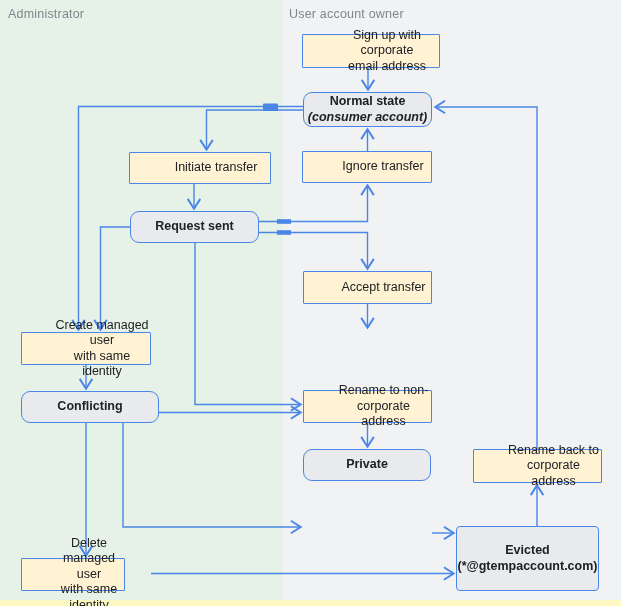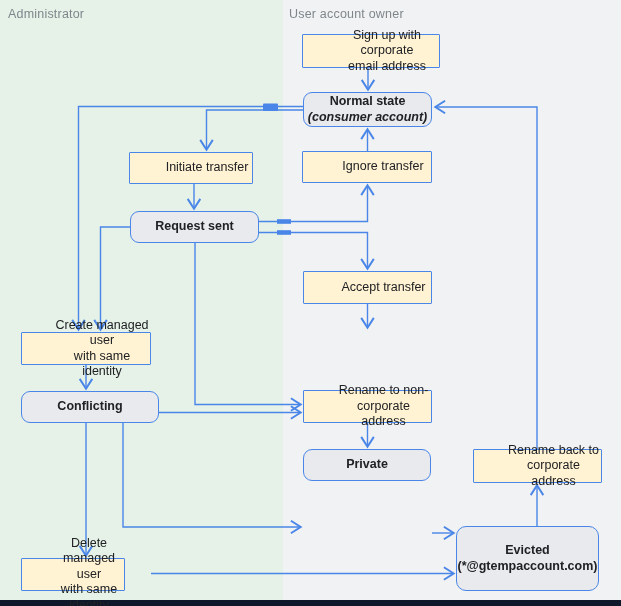--- a/index.html
+++ b/index.html
@@ -6,21 +6,21 @@
     --lane_admin_bg:#e6f2e7;
     --lane_owner_bg:#f1f2f3;
     --action_fill:#fff3d3;
     --state_fill:#e8eaed;
     --stroke:#4a86e8;
     --text:#202124;
     --lane_label:#7f868c;
   }
   html,body{margin:0;padding:0;background:#ffffff;}
   body{font-family:"Liberation Sans","DejaVu Sans",sans-serif;}
-  .canvas{position:relative;width:621px;height:606px;background:#0f172a;overflow:hidden;}
+  .canvas{position:relative;width:621px;height:606px;background:#fef9c3;overflow:hidden;}
   .lane{position:absolute;top:0;height:600px;}
   .lane-admin{left:0;width:283px;background:var(--lane_admin_bg);}
   .lane-owner{left:283px;width:338px;background:var(--lane_owner_bg);}
   .lane-label{position:absolute;top:7px;font-size:12.5px;color:var(--lane_label);letter-spacing:.2px;}
   .lane-label.admin{left:8px;}
   .lane-label.owner{left:289px;}
   svg.wires{position:absolute;left:0;top:0;z-index:1;}
   svg.wires .edge{stroke:var(--stroke);stroke-width:1.4;fill:none;}
   svg.wires .bridge{stroke:var(--stroke);stroke-width:4.6;fill:none;}
   svg.wires .bridge-block{fill:var(--stroke);}
@@ -81,21 +81,21 @@
   <div class="node action" style="left:302px;top:34px;width:138px;height:34px">
     <span>Sign up with corporate
 email address</span>
   </div>
 
   <div class="node state" style="left:303px;top:92px;width:129px;height:35px">
     <span>Normal state</span>
     <span class="sub italic">(consumer account)</span>
   </div>
 
-  <div class="node action" style="left:129px;top:152px;width:124px;height:32px">
+  <div class="node action" style="left:129px;top:152px;width:142px;height:32px">
     <span>Initiate transfer</span>
   </div>
 
   <div class="node action" style="left:302px;top:151px;width:130px;height:32px">
     <span>Ignore transfer</span>
   </div>
 
   <div class="node state" style="left:130px;top:211px;width:129px;height:32px">
     <span>Request sent</span>
   </div>
@@ -122,21 +122,21 @@
   <div class="node state" style="left:303px;top:449px;width:128px;height:32px">
     <span>Private</span>
   </div>
 
   <div class="node action" style="left:473px;top:449px;width:129px;height:34px">
     <span>Rename back to
 corporate address</span>
   </div>
 
 
-  <div class="node state" style="left:456px;top:526px;width:143px;height:65px;border-radius:10px">
+  <div class="node state" style="left:456px;top:526px;width:143px;height:65px;border-radius:4px">
     <span>Evicted</span>
     <span class="sub">(*@gtempaccount.com)</span>
   </div>
 
   <div class="node action" style="left:21px;top:558px;width:104px;height:33px">
     <span>Delete managed user
 with same identity</span>
   </div>
 
 </div>

